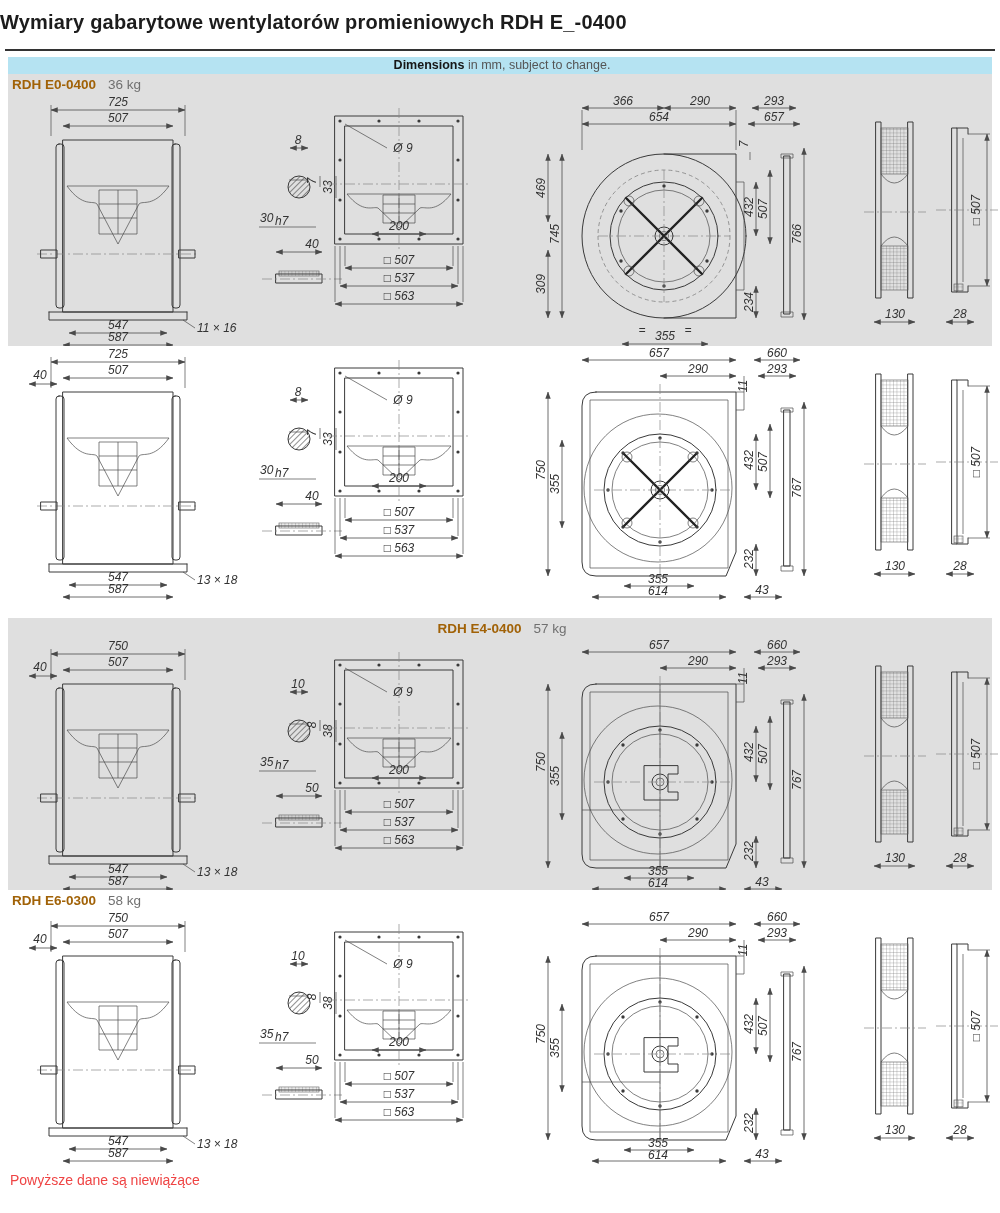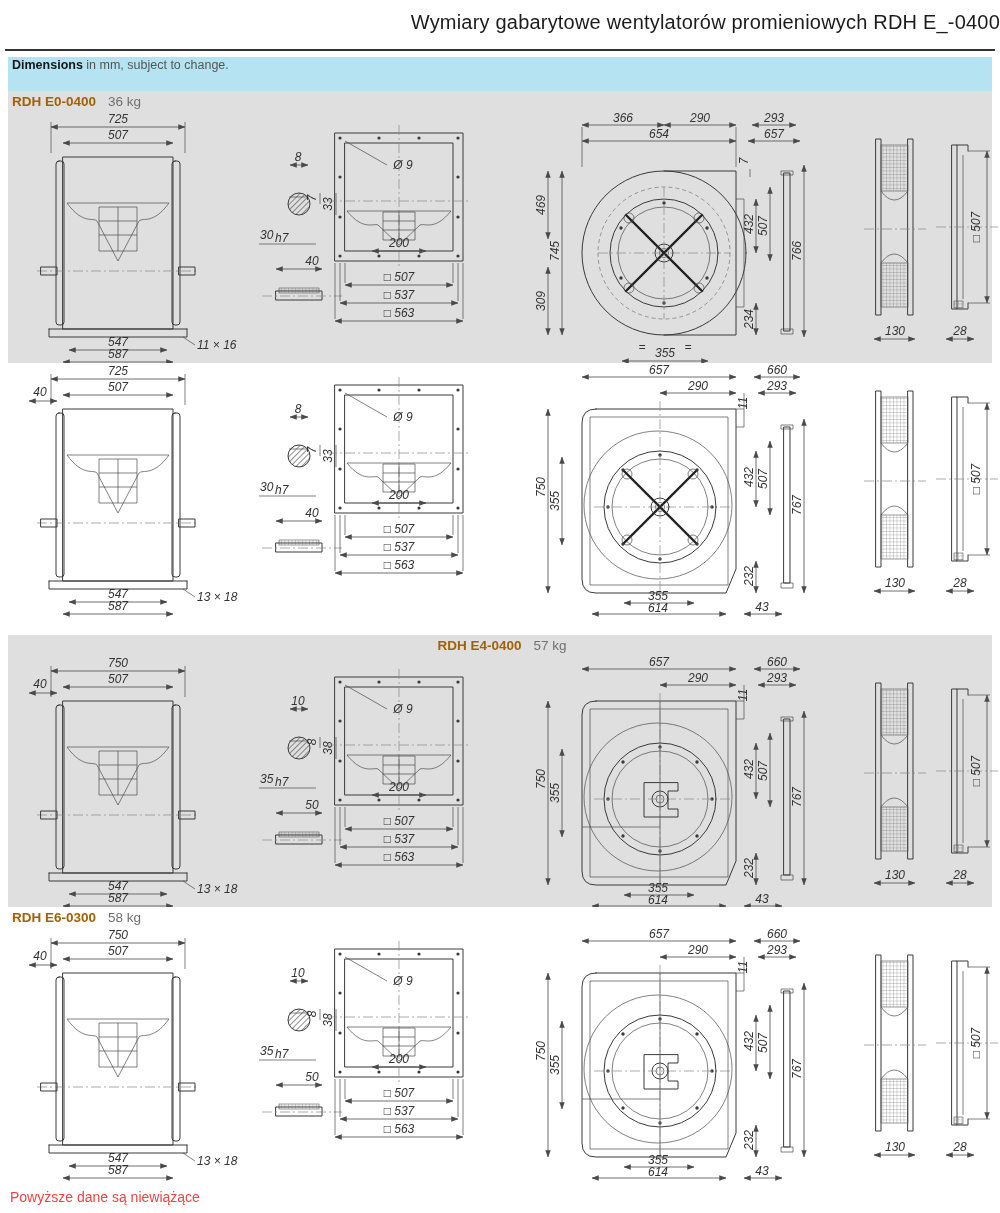--- a/index.html
+++ b/index.html
@@ -1,19 +1,19 @@
 <!DOCTYPE html>
 <html><head>
 <meta charset="utf-8">
 <style>
   html,body{margin:0;padding:0;}
   body{width:1000px;height:1213px;background:#ffffff;font-family:"Liberation Sans",sans-serif;position:relative;overflow:hidden;}
-  .page-title{text-align:right;padding-top:11px;font-size:20px;font-weight:400;color:#1c1c1c;letter-spacing:.2px;}
+  .page-title{text-align:left;padding-top:11px;font-size:20px;font-weight:700;color:#1c1c1c;letter-spacing:.2px;}
   .top-rule{border:none;border-top:2px solid #333;margin:15px 5px 0 5px;}
-  .dims-bar{margin:6px 8px 0 8px;height:34px;font-size:12.5px;line-height:17px;color:#555;padding-left:4px;}
+  .dims-bar{margin:6px 8px 0 8px;height:17px;font-size:12.5px;line-height:17px;color:#555;padding-left:4px;text-align:center;}
   .dims-bar b{color:#161616;}
   .sections{margin:0 8px;}
   .model-section{height:272px;position:relative;}
   .model-header{font-size:13.5px;padding:3px 0 0 4px;color:#707070;height:17px;}
   .model-name{font-weight:bold;color:#a16207;margin-right:12px;}
   .views{position:relative;height:252px;font-style:italic;}
   .views svg{position:absolute;top:0;overflow:visible;}
   .v-side{left:5px;} .v-shaft{left:238px;} .v-flange{left:315px;}
   .v-scroll1,.v-scrollN{left:530px;} .v-grille{left:850px;} .v-cone{left:922px;}
   .footer-note{margin:10px 0 0 10px;font-size:14px;color:#ef4444;}

